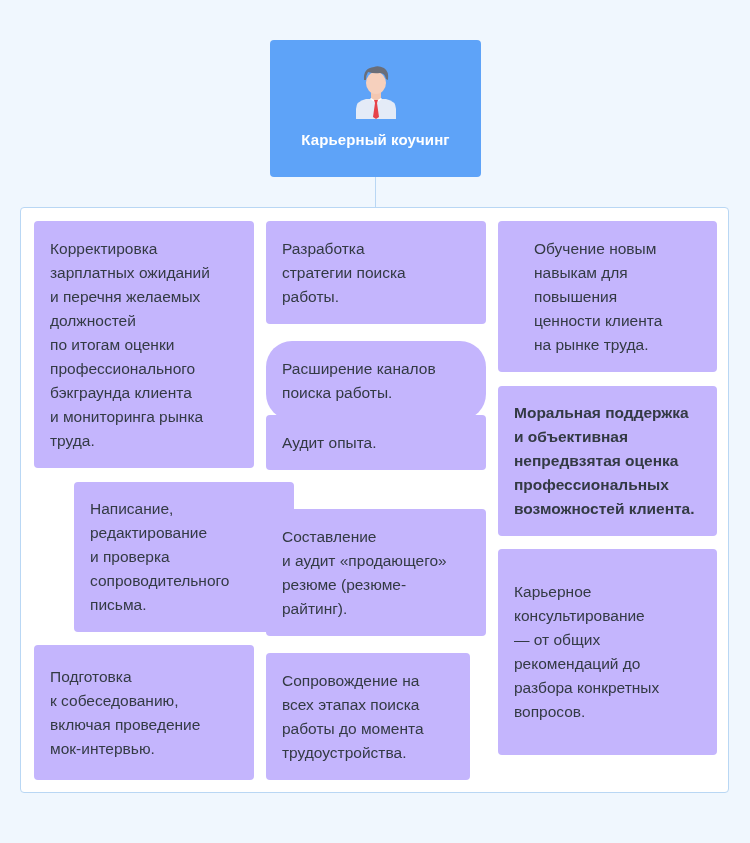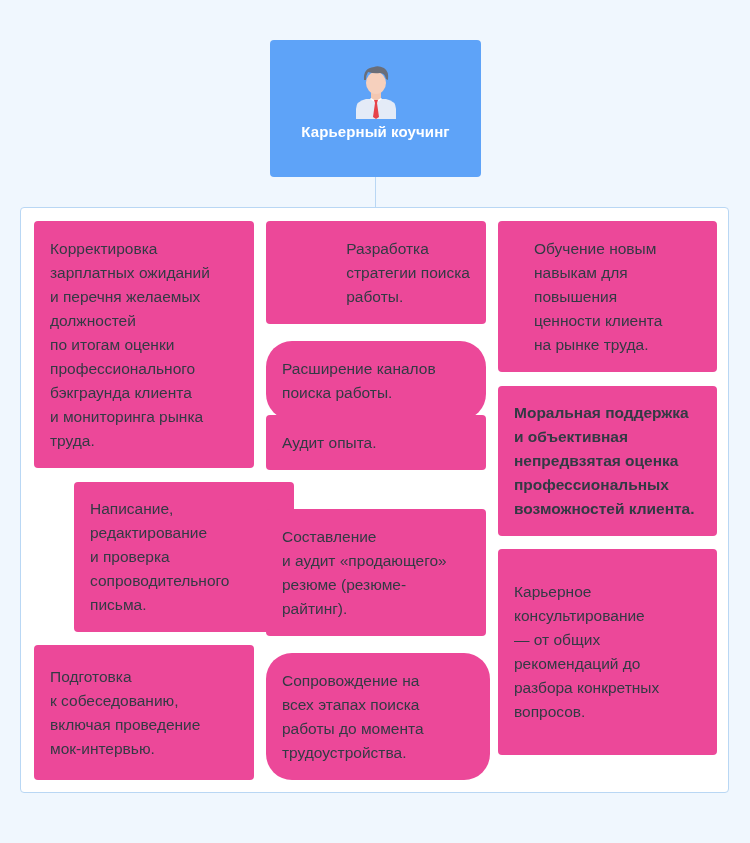--- a/index.html
+++ b/index.html
@@ -9,34 +9,34 @@
       font-family: "Liberation Sans", "DejaVu Sans", sans-serif;
       position: relative; overflow: hidden;
     }
     .root-node {
       position: absolute; left: 270px; top: 40px; width: 211px; height: 137px;
       background: #5ea3f8; border-radius: 4px;
       display: flex; flex-direction: column; align-items: center;
     }
     .root-icon { margin-top: 23px; width: 44px; height: 56px; }
     .root-title {
-      margin-top: 4px; color: #ffffff; font-weight: bold; font-size: 15px;
+      margin-top: 12px; color: #ffffff; font-weight: bold; font-size: 15px;
       letter-spacing: 0.1px;
     }
     .connector {
       position: absolute; left: 375px; top: 177px; width: 1px; height: 30px;
       background: #b9d7f4;
     }
     .container {
       position: absolute; left: 20px; top: 207px; width: 709px; height: 586px;
       background: #ffffff; border: 1px solid #b9d7f4; border-radius: 4px;
       box-sizing: border-box;
     }
     .card {
-      position: absolute; background: #ec4899; border-radius: 4px;
+      position: absolute; background: #c4b5fd; border-radius: 4px;
       box-sizing: border-box; padding: 0 16px;
       display: flex; align-items: center;
       color: #333a44; font-size: 15.5px; line-height: 24px;
     }
     .card-text { white-space: pre-line; }
   </style>
 </head>
 <body>
 
 <div class="root-node">
@@ -79,39 +79,39 @@
 сопроводительного
 письма.</div>
 </div>
 <div class="card" style="left:34px; top:645px; width:220px; height:135px;">
   <div class="card-text">Подготовка
 к собеседованию,
 включая проведение
 мок-интервью.</div>
 </div>
 
-<div class="card" style="left:266px; top:221px; width:220px; height:103px;justify-content:flex-end;">
+<div class="card" style="left:266px; top:221px; width:220px; height:103px;">
   <div class="card-text">Разработка
 стратегии поиска
 работы.</div>
 </div>
 <div class="card" style="left:266px; top:341px; width:220px; height:79px;border-radius:26px;">
   <div class="card-text">Расширение каналов
 поиска работы.</div>
 </div>
 <div class="card" style="left:266px; top:415px; width:220px; height:55px;">
   <div class="card-text">Аудит опыта.</div>
 </div>
 <div class="card" style="left:266px; top:509px; width:220px; height:127px;">
   <div class="card-text">Составление
 и аудит «продающего»
 резюме (резюме-
 райтинг).</div>
 </div>
-<div class="card" style="left:266px; top:653px; width:224px; height:127px;border-radius:26px;">
+<div class="card" style="left:266px; top:653px; width:204px; height:127px;">
   <div class="card-text">Сопровождение на
 всех этапах поиска
 работы до момента
 трудоустройства.</div>
 </div>
 
 <div class="card" style="left:498px; top:221px; width:219px; height:151px;padding-left:36px;">
   <div class="card-text">Обучение новым
 навыкам для
 повышения

